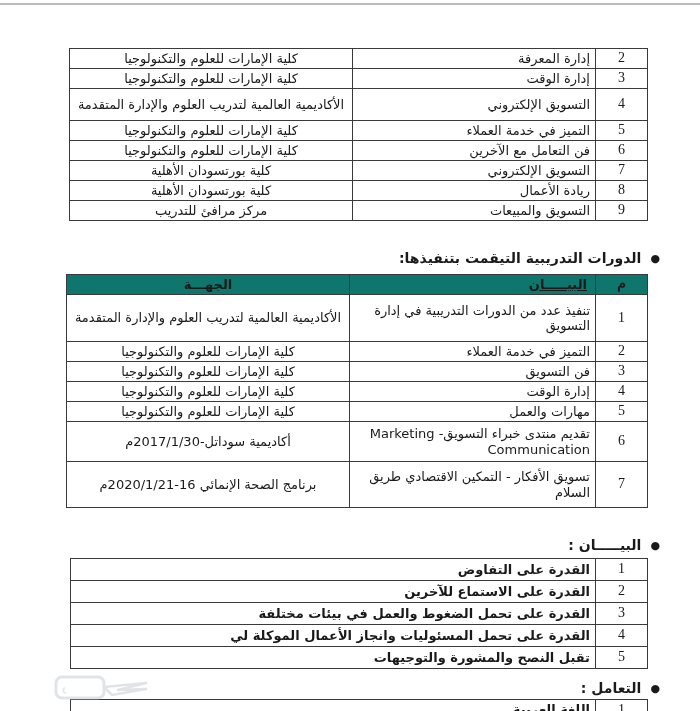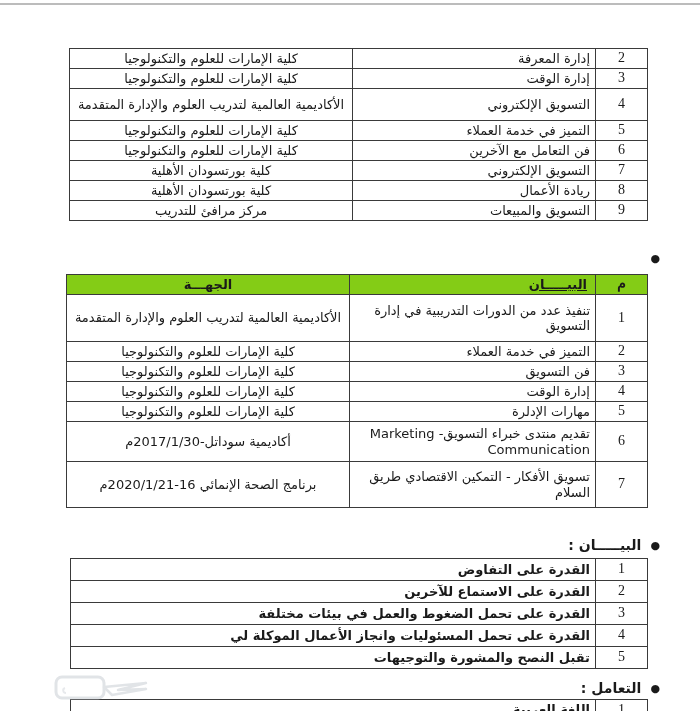--- a/index.html
+++ b/index.html
@@ -8,21 +8,21 @@
   .top-line{position:absolute;top:3px;left:0;right:0;height:0;border-top:2px solid #bcbcbc;}
   .content{padding-top:48px;}
   table{border-collapse:collapse;table-layout:fixed;width:565px;margin-right:52px;font-size:13px;}
   td,th{border:1px solid #3a3a3a;padding:0 5px;line-height:1.18;overflow:hidden;}
   .col-num{width:41px;text-align:center;font-family:"Liberation Serif",serif;font-size:14px;}
   .col-desc{width:232px;text-align:right;}
   .col-entity{width:272px;text-align:center;}
   .col-wide{width:514px;text-align:right;font-weight:bold;}
   tr.h19 td{height:19px;} tr.h21 td{height:21px;} tr.h20 td{height:20px;}
   tr.h31 td{height:31px;} tr.h46 td{height:46px;} tr.h39 td{height:39px;} tr.h45 td{height:45px;}
-  .hdr td{background:#84cc16;font-weight:bold;height:19px;}
+  .hdr td{background:#0f766e;font-weight:bold;height:19px;}
   .hdr .col-desc{padding-right:8px;text-decoration:underline;}
   .section-heading{display:flex;align-items:center;font-weight:bold;font-size:14px;height:18px;padding-right:40px;}
   .bullet{font-size:11px;margin-left:9px;line-height:1;}
   .mt28{margin-top:28px;} .mt7{margin-top:7px;} .mt4{margin-top:4px;} .mt10{margin-top:10px;} .mt2{margin-top:2px;}
   .watermark{position:absolute;left:0;bottom:6px;width:150px;height:32px;opacity:.55;pointer-events:none;}
 </style>
 </head>
 <body>
 
 <div class="page">
@@ -70,20 +70,21 @@
         <tr class="h19">
           <td class="col-num">9</td>
           <td class="col-desc">التسويق والمبيعات</td>
           <td class="col-entity">مركز مرافئ للتدريب</td>
         </tr>
       </tbody>
     </table>
 
     <div class="section-heading mt28">
       <span class="bullet">●</span>
+      <span>الدورات التدريبية التيقمت بتنفيذها:</span>
     </div>
 
     <table class="mt7">
       <tbody>
         <tr class="hdr">
           <td class="col-num">م</td>
           <td class="col-desc">البيـــــان</td>
           <td class="col-entity">الجهـــة</td>
         </tr>
         <tr class="h46">
@@ -101,21 +102,21 @@
           <td class="col-desc">فن التسويق</td>
           <td class="col-entity">كلية الإمارات للعلوم والتكنولوجيا</td>
         </tr>
         <tr class="h19">
           <td class="col-num">4</td>
           <td class="col-desc">إدارة الوقت</td>
           <td class="col-entity">كلية الإمارات للعلوم والتكنولوجيا</td>
         </tr>
         <tr class="h19">
           <td class="col-num">5</td>
-          <td class="col-desc">مهارات الإدلرة</td>
+          <td class="col-desc">مهارات والعمل</td>
           <td class="col-entity">كلية الإمارات للعلوم والتكنولوجيا</td>
         </tr>
         <tr class="h39">
           <td class="col-num">6</td>
           <td class="col-desc">تقديم منتدى خبراء التسويق- Marketing Communication</td>
           <td class="col-entity">أكاديمية سوداتل-2017/1/30م</td>
         </tr>
         <tr class="h45">
           <td class="col-num">7</td>
           <td class="col-desc">تسويق الأفكار - التمكين الاقتصادي طريق السلام</td>

